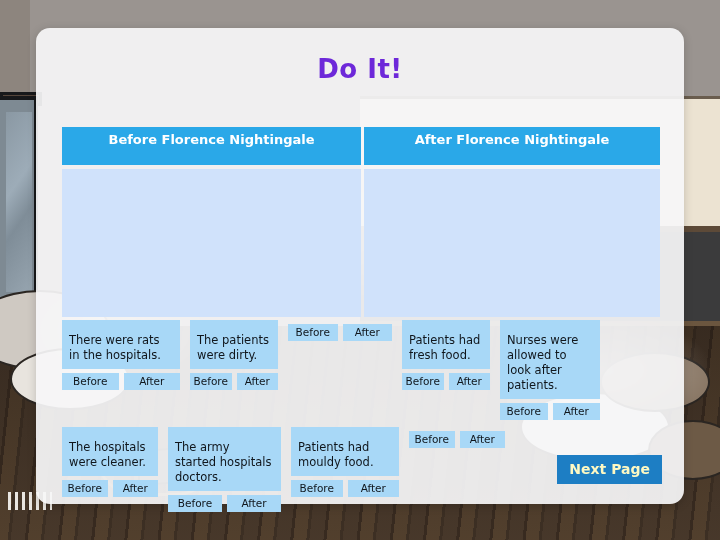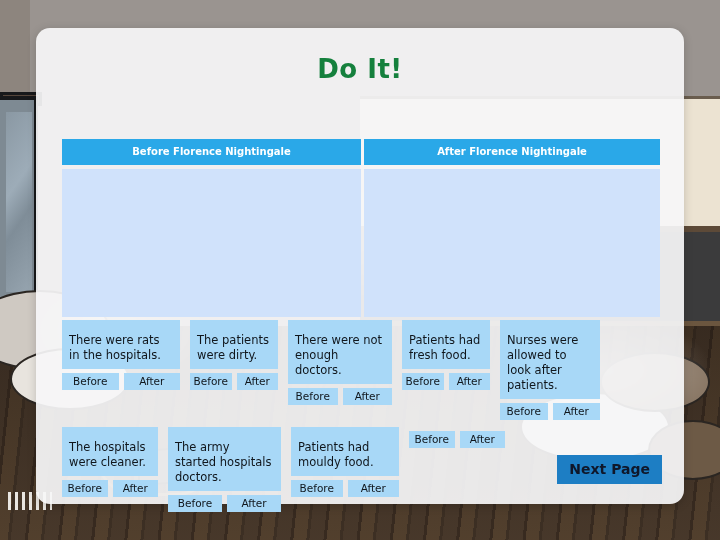--- a/index.html
+++ b/index.html
@@ -117,48 +117,47 @@
     background: rgba(246,246,247,0.93);
     border-radius: 14px;
     box-shadow: 0 2px 10px rgba(0,0,0,.18);
   }
 
   #title {
     text-align: center;
     margin-top: 26px;
     font-size: 26px;
     font-weight: bold;
-    color: #15803d;
+    color: #6d28d9;
     letter-spacing: .5px;
     font-family: "DejaVu Sans", sans-serif;
   }
 
   #subtitle {
     text-align: center;
     margin-top: 9px;
     font-size: 15px;
     color: #232323;
   }
 
   
   #table {
     position: absolute;
     left: 26px; top: 99px;
     width: 598px;
   }
   .thead { display: flex; gap: 3px; }
   .th {
-    height: 26px;
+    height: 38px;
     line-height: 26px;
     text-align: center;
     color: #ffffff;
-    font-size: 10px;
+    font-size: 13px;
     font-weight: bold;
     background: #2aa8e8;
-    margin-top: 12px;
   }
   .th.left  { width: 299px; }
   .th.right { width: 296px; }
 
   .tbody { display: flex; gap: 3px; margin-top: 4px; }
   .dropzone {
     height: 148px;
     background: #d0e2fb;
   }
   .dropzone.left  { width: 299px; }
@@ -205,21 +204,21 @@
   .c6 { width: 96px; }
   .c7 { width: 113px; }
   .c8 { width: 108px; }
   .c9 { width: 96px; }
 
   
   #next-page {
     position: absolute;
     right: 22px; bottom: 20px;
     background: #1d7ec4;
-    color: #0f172a;
+    color: #fef9c3;
     font-size: 14px;
     font-weight: bold;
     padding: 6px 12px 7px 12px;
     cursor: pointer;
   }
 </style>
 </head>
 <body>
 
 <div id="stage">
@@ -279,21 +278,20 @@
 
         <div class="card c2">
           <div class="card-text">The patients were dirty.</div>
           <div class="card-opts">
             <div class="opt">Before</div>
             <div class="opt">After</div>
           </div>
         </div>
 
         <div class="card c3">
-          <div class="card-text">There were not enough doctors.</div>
           <div class="card-opts">
             <div class="opt">Before</div>
             <div class="opt">After</div>
           </div>
         </div>
 
         <div class="card c4">
           <div class="card-text">Patients had fresh food.</div>
           <div class="card-opts">
             <div class="opt">Before</div>

